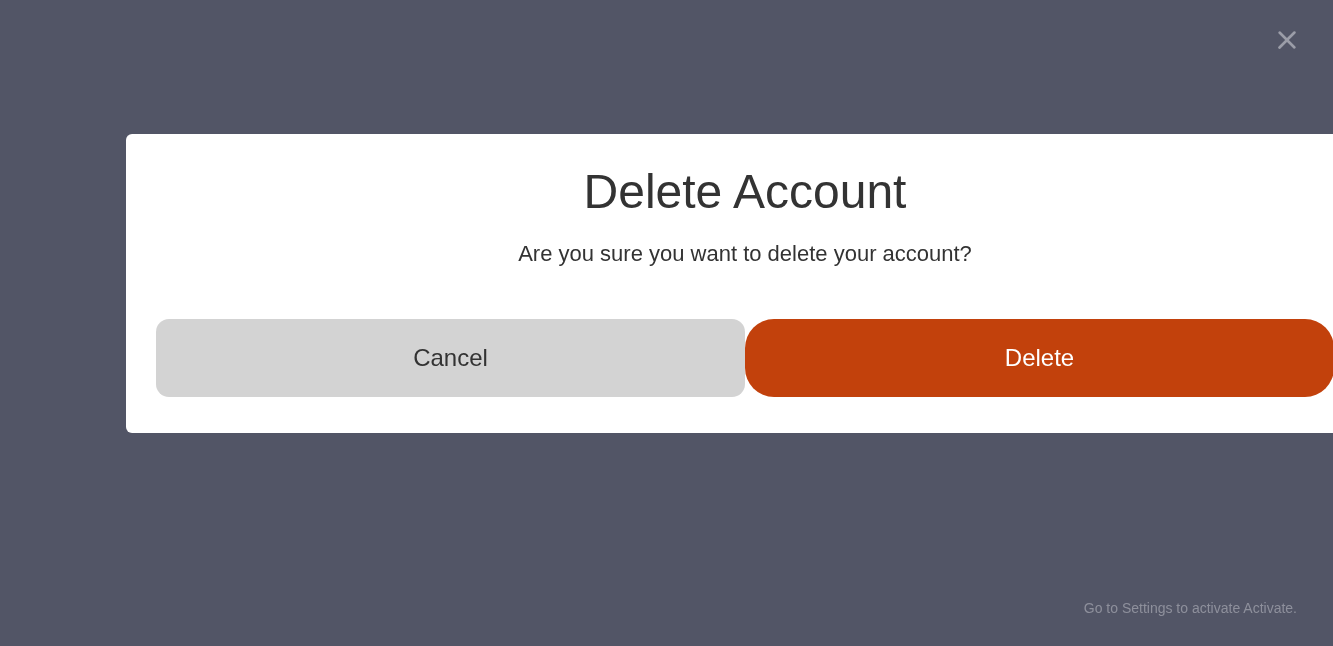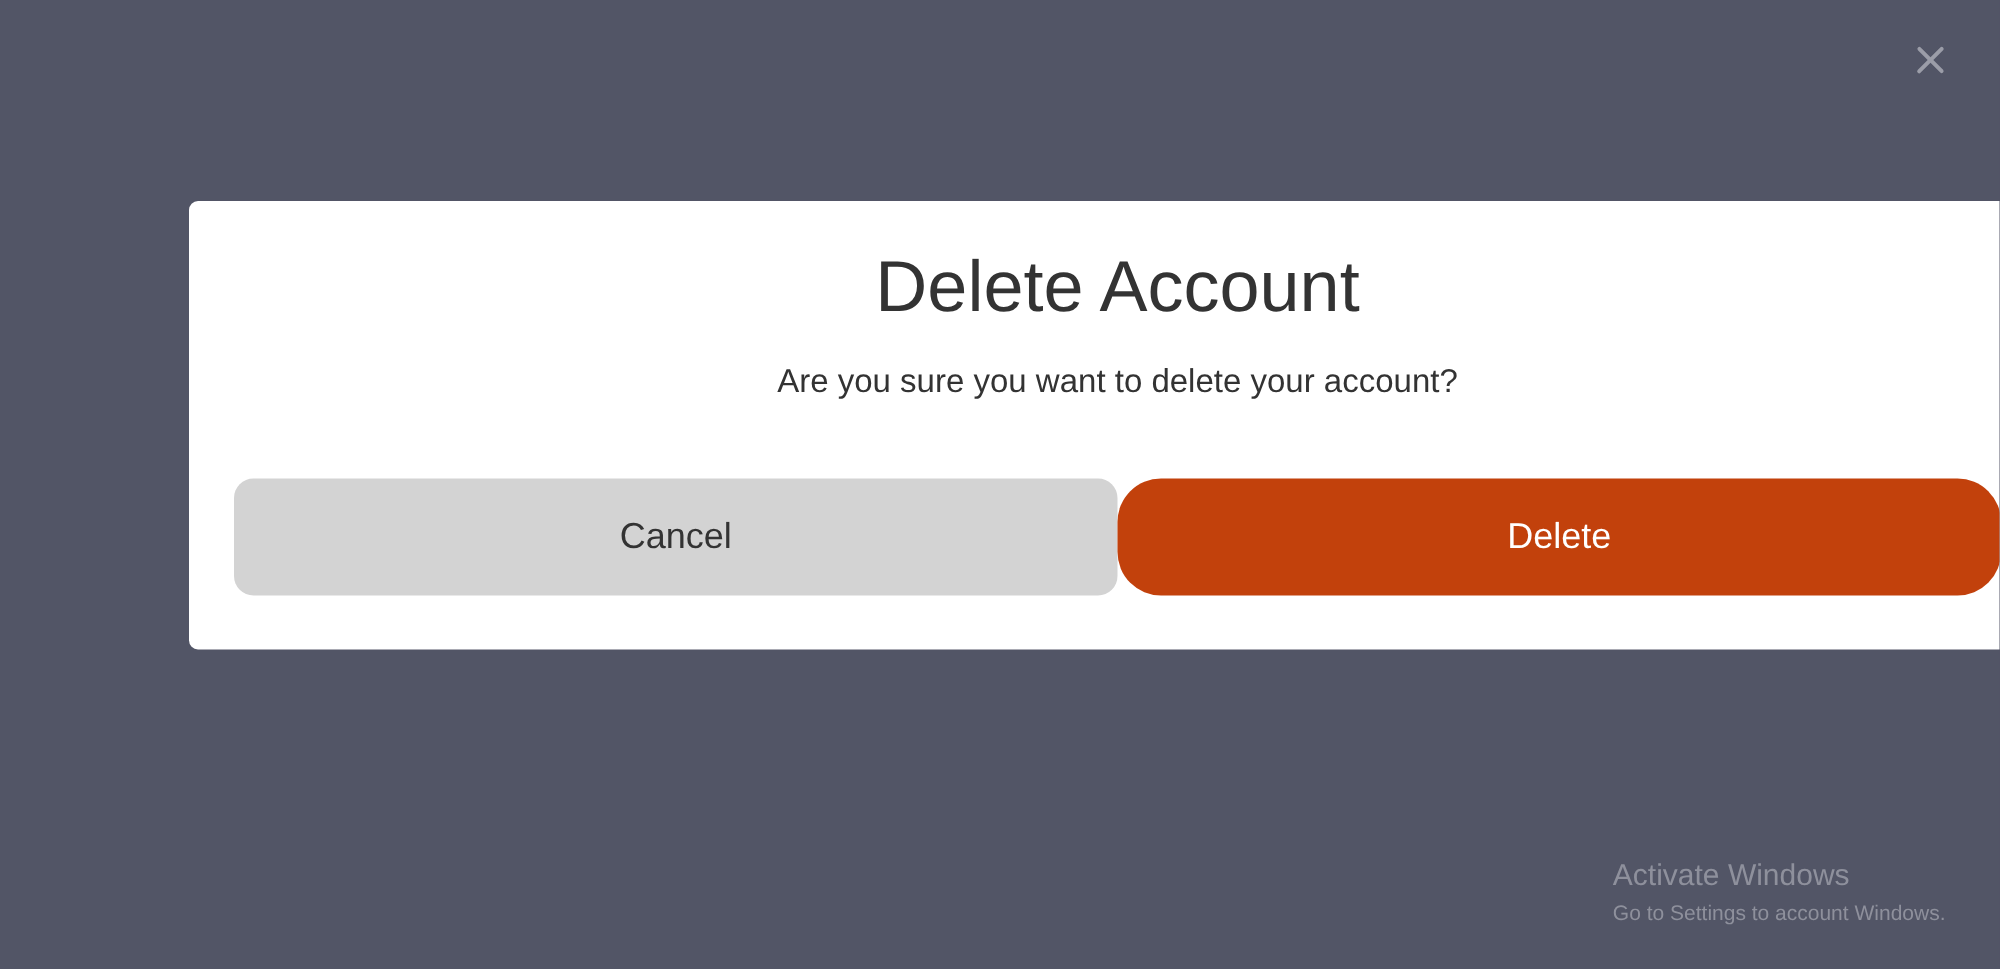--- a/index.html
+++ b/index.html
@@ -100,15 +100,14 @@
 <div class="modal">
   <h1 class="modal-title">Delete Account</h1>
   <p class="modal-message">Are you sure you want to delete your account?</p>
   <div class="button-row">
     <button class="btn btn-cancel">Cancel</button>
     <button class="btn btn-delete">Delete</button>
   </div>
 </div>
 
 <div class="watermark">
-  <div class="watermark-title">Activate Windows</div>
-  <div class="watermark-sub">Go to Settings to account Windows.</div>
+  <div class="watermark-sub">Go to Settings to activate Activate.</div>
 </div>
 
 </body></html>

